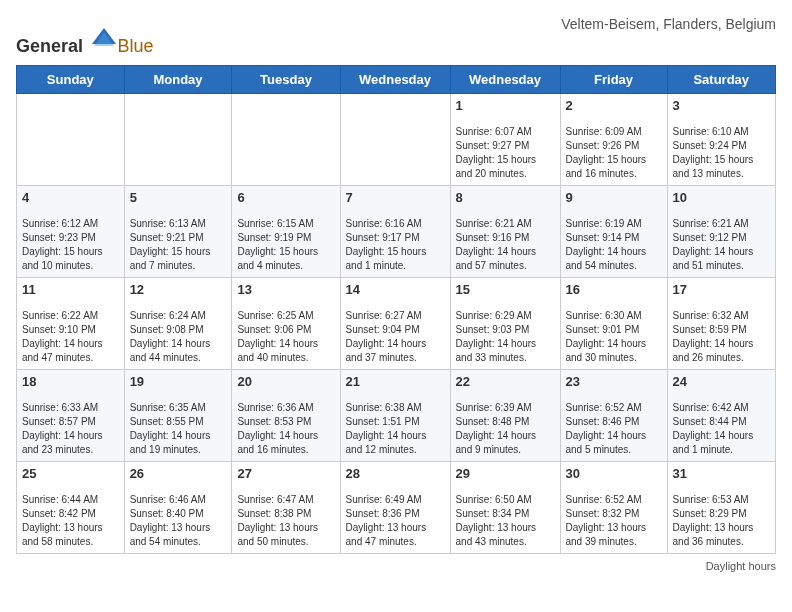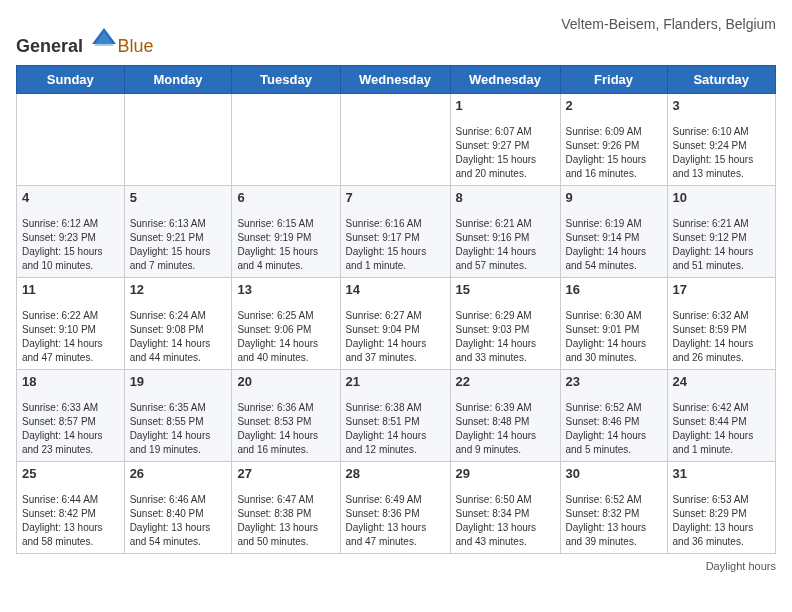--- a/index.html
+++ b/index.html
@@ -276,21 +276,21 @@
         <td>
           <span class="day-number">20</span>
           <div class="day-info">Sunrise: 6:36 AM
 Sunset: 8:53 PM
 Daylight: 14 hours
 and 16 minutes.</div>
         </td>
         <td>
           <span class="day-number">21</span>
           <div class="day-info">Sunrise: 6:38 AM
-Sunset: 8:51 PM
+Sunset: 1:51 PM
 Daylight: 14 hours
 and 12 minutes.</div>
         </td>
         <td>
           <span class="day-number">22</span>
           <div class="day-info">Sunrise: 6:39 AM
 Sunset: 8:48 PM
 Daylight: 14 hours
 and 9 minutes.</div>
         </td>

